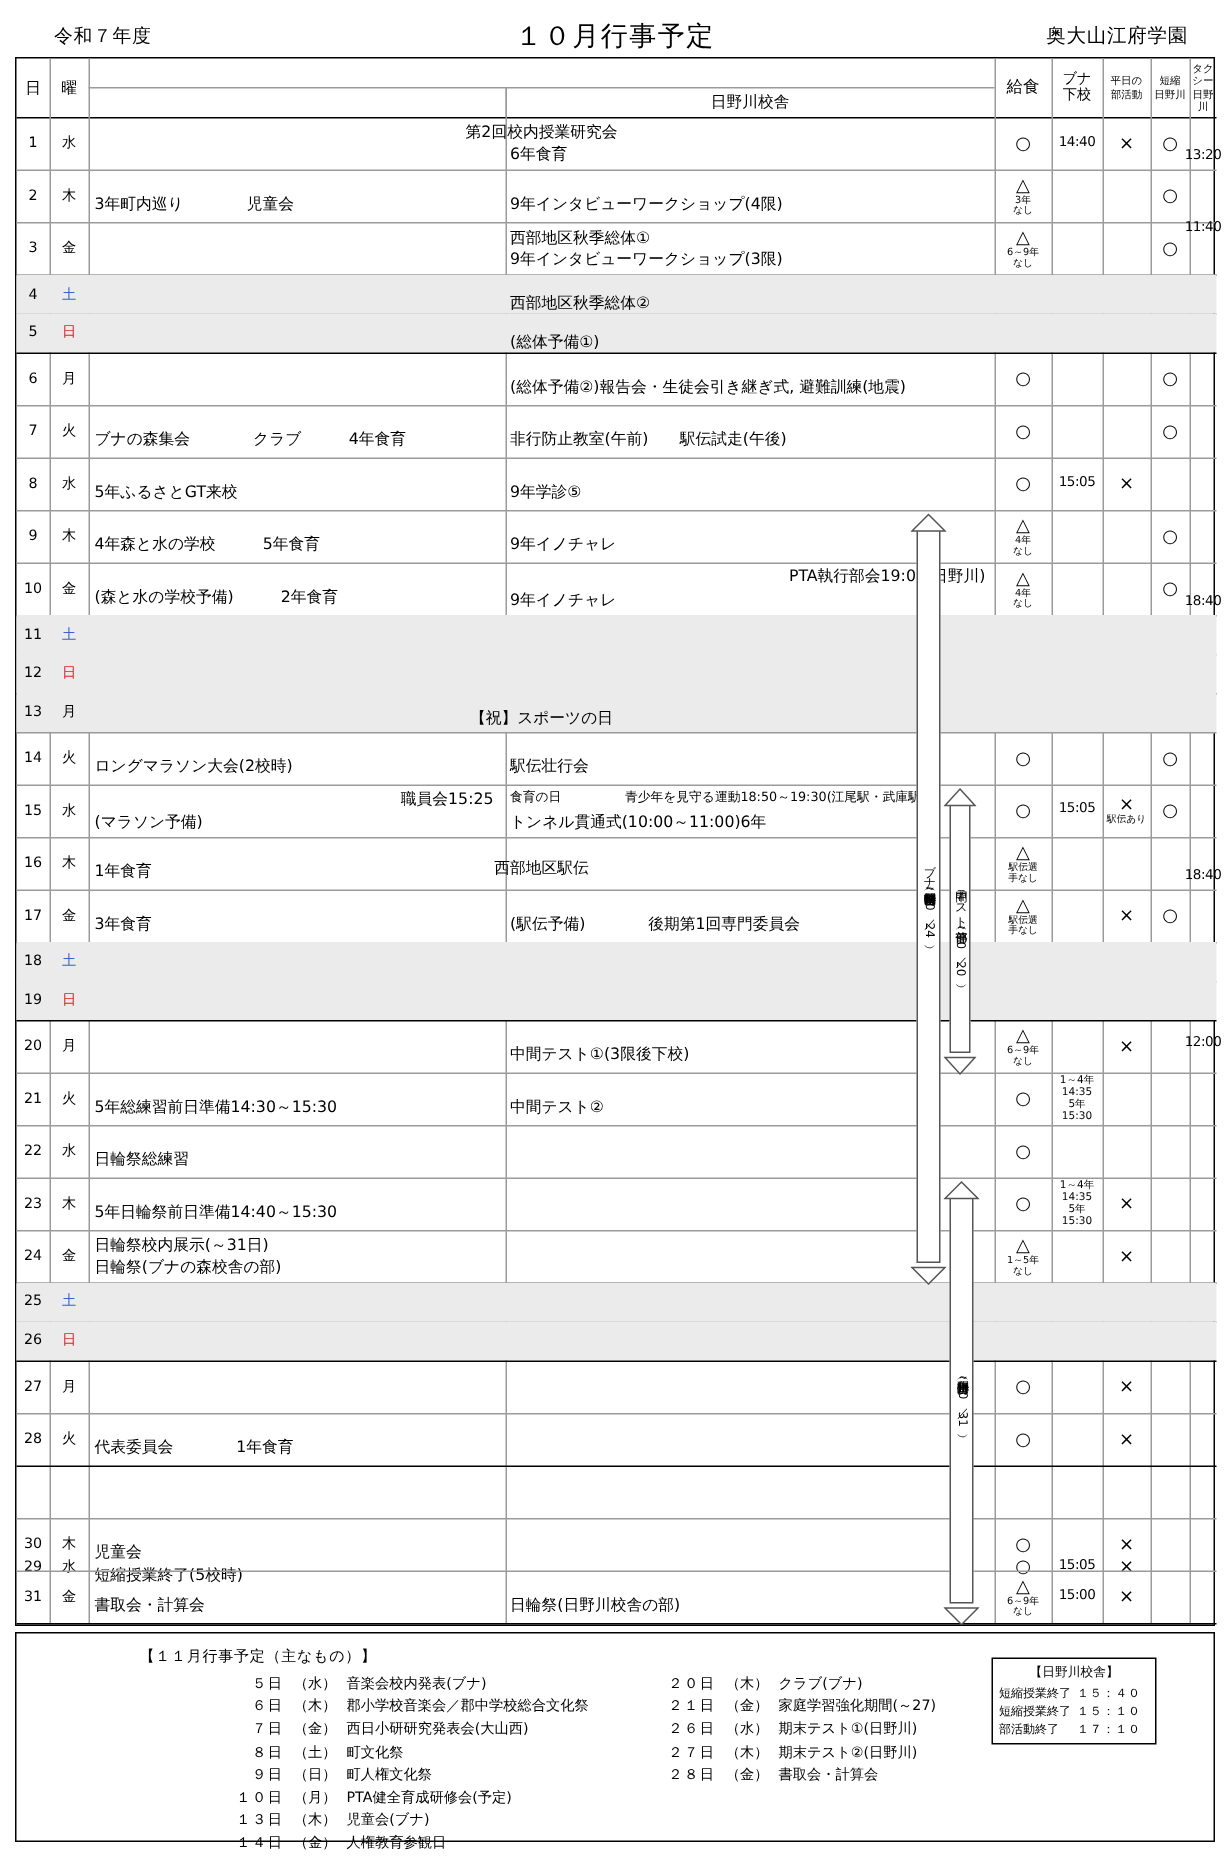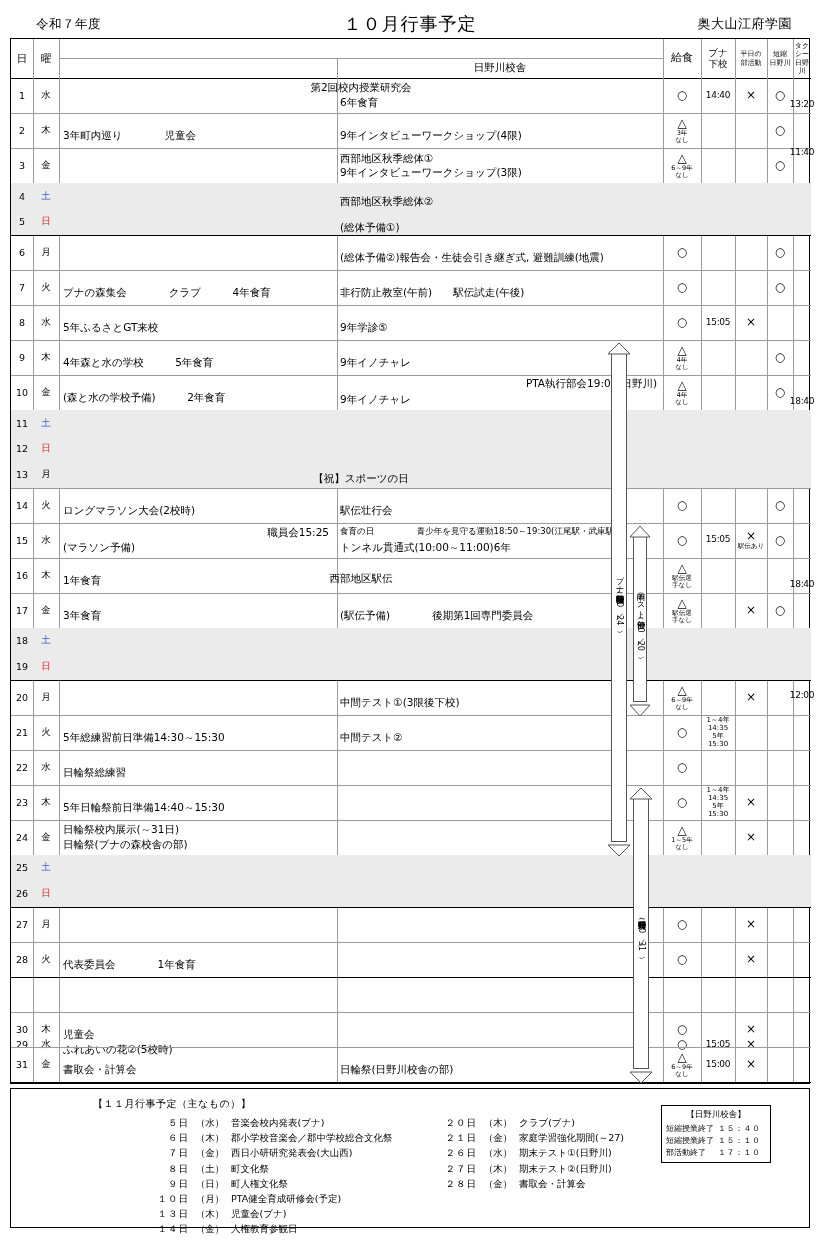--- a/index.html
+++ b/index.html
@@ -633,21 +633,21 @@
         <div class="st" style="left: 724px; width: 32px;">
           <div class="mark">×</div>
         </div>
         <div class="st" style="left: 756px; width: 26px;"></div>
         <div class="st" style="left: 782px; width: 18px; justify-content: flex-end; padding-bottom: 3px;"></div>
       </div>
       <div class="hline strong" style="top: 937.877px; left: 0px; width: 800px;"></div>
       <div class="row" style="top: 988px; height: 35.041px;">
         <div class="cell-d">29</div>
         <div class="cell-w">水</div>
-        <div class="ev" style="top: 16.1188px; left: 52px;">ふれあいの花②(5校時)</div>
+        <div class="ev" style="top: 16.1188px; left: 52px;">短縮授業終了(5校時)</div>
         <div class="st" style="left: 652px; width: 38px;">
           <div class="mark">○</div>
         </div>
         <div class="st" style="left: 690px; width: 34px;">
           <div class="tm">15:05</div>
         </div>
         <div class="st" style="left: 724px; width: 32px;">
           <div class="mark">×</div>
         </div>
         <div class="st" style="left: 756px; width: 26px;"></div>

